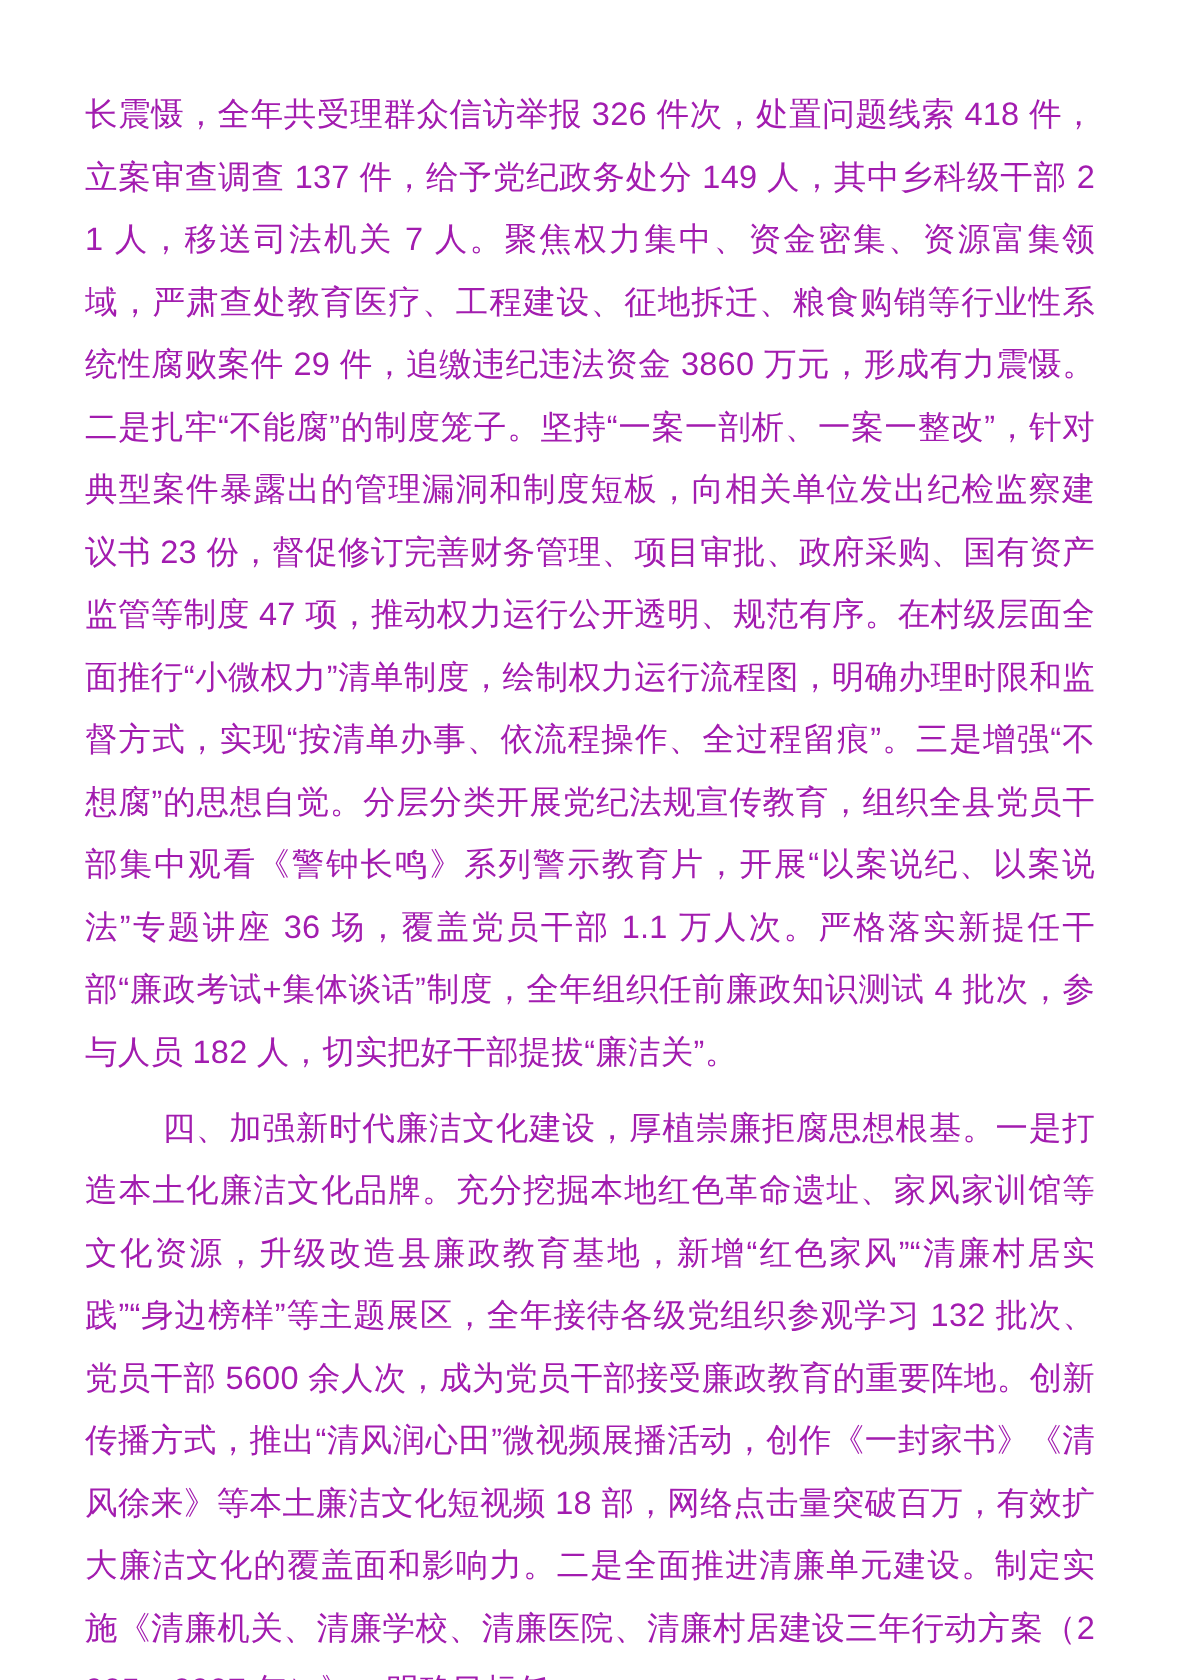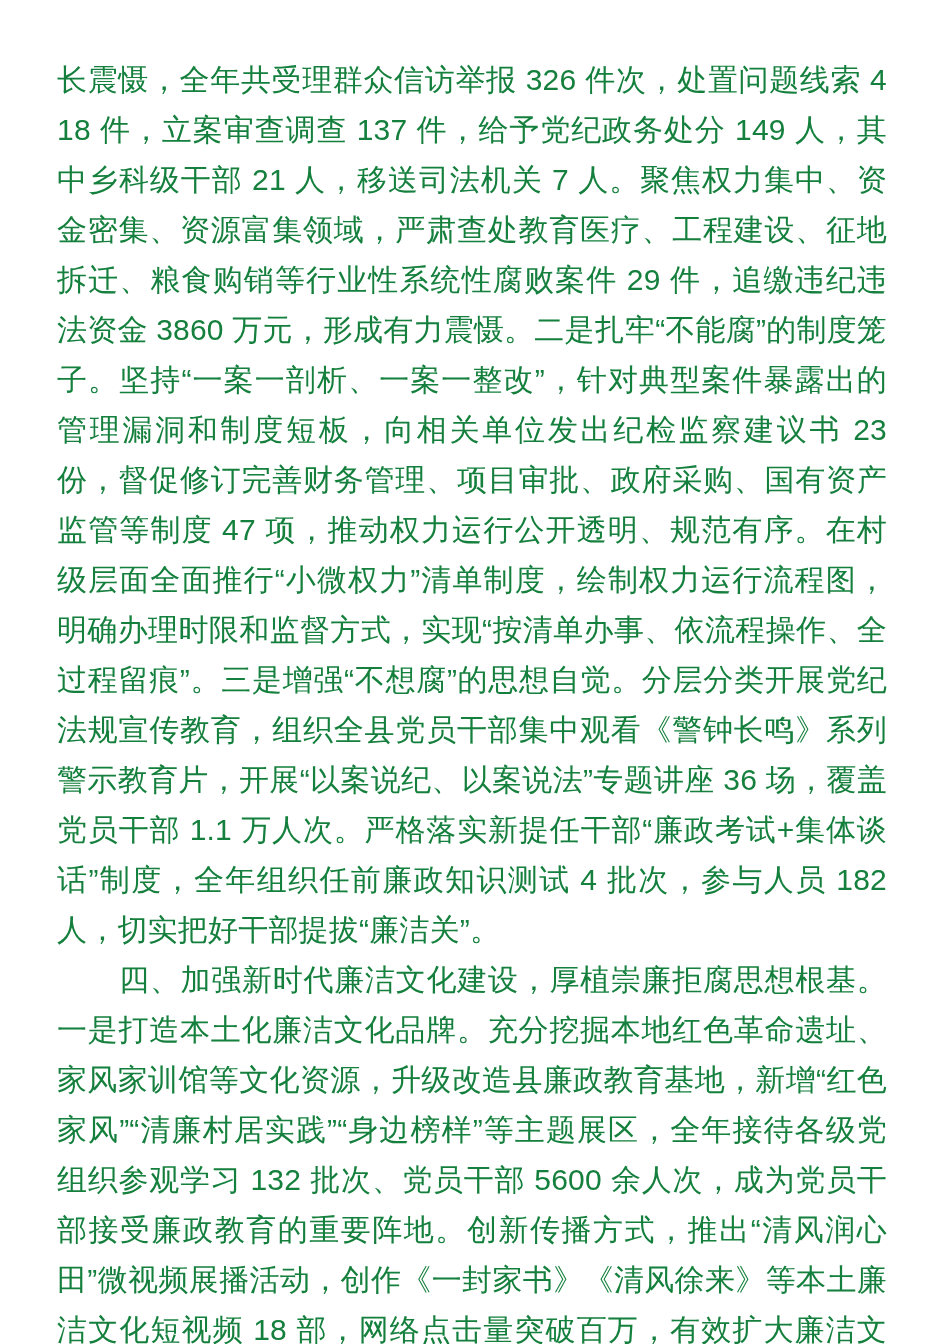--- a/index.html
+++ b/index.html
@@ -19,29 +19,29 @@
     overflow: hidden;
     box-sizing: border-box;
   }
   .doc-body {
     position: absolute;
     left: 57px;
     top: 55px;
     width: 830px;
   }
   .para {
-    margin: 0;
-    font-size: 30px;
+    margin: 11px;
+    font-size: 26px;
     line-height: 50px;
     letter-spacing: 0.2px;
     text-align: justify;
     text-justify: inter-character;
     word-break: break-all;
     white-space: normal;
-    color: #15803d;
+    color: #a21caf;
     font-weight: 400;
   }
   .para.indent {
     text-indent: 62px;
   }
   .para + .para {
     margin-top: 0;
   }
 </style>
 </head>

